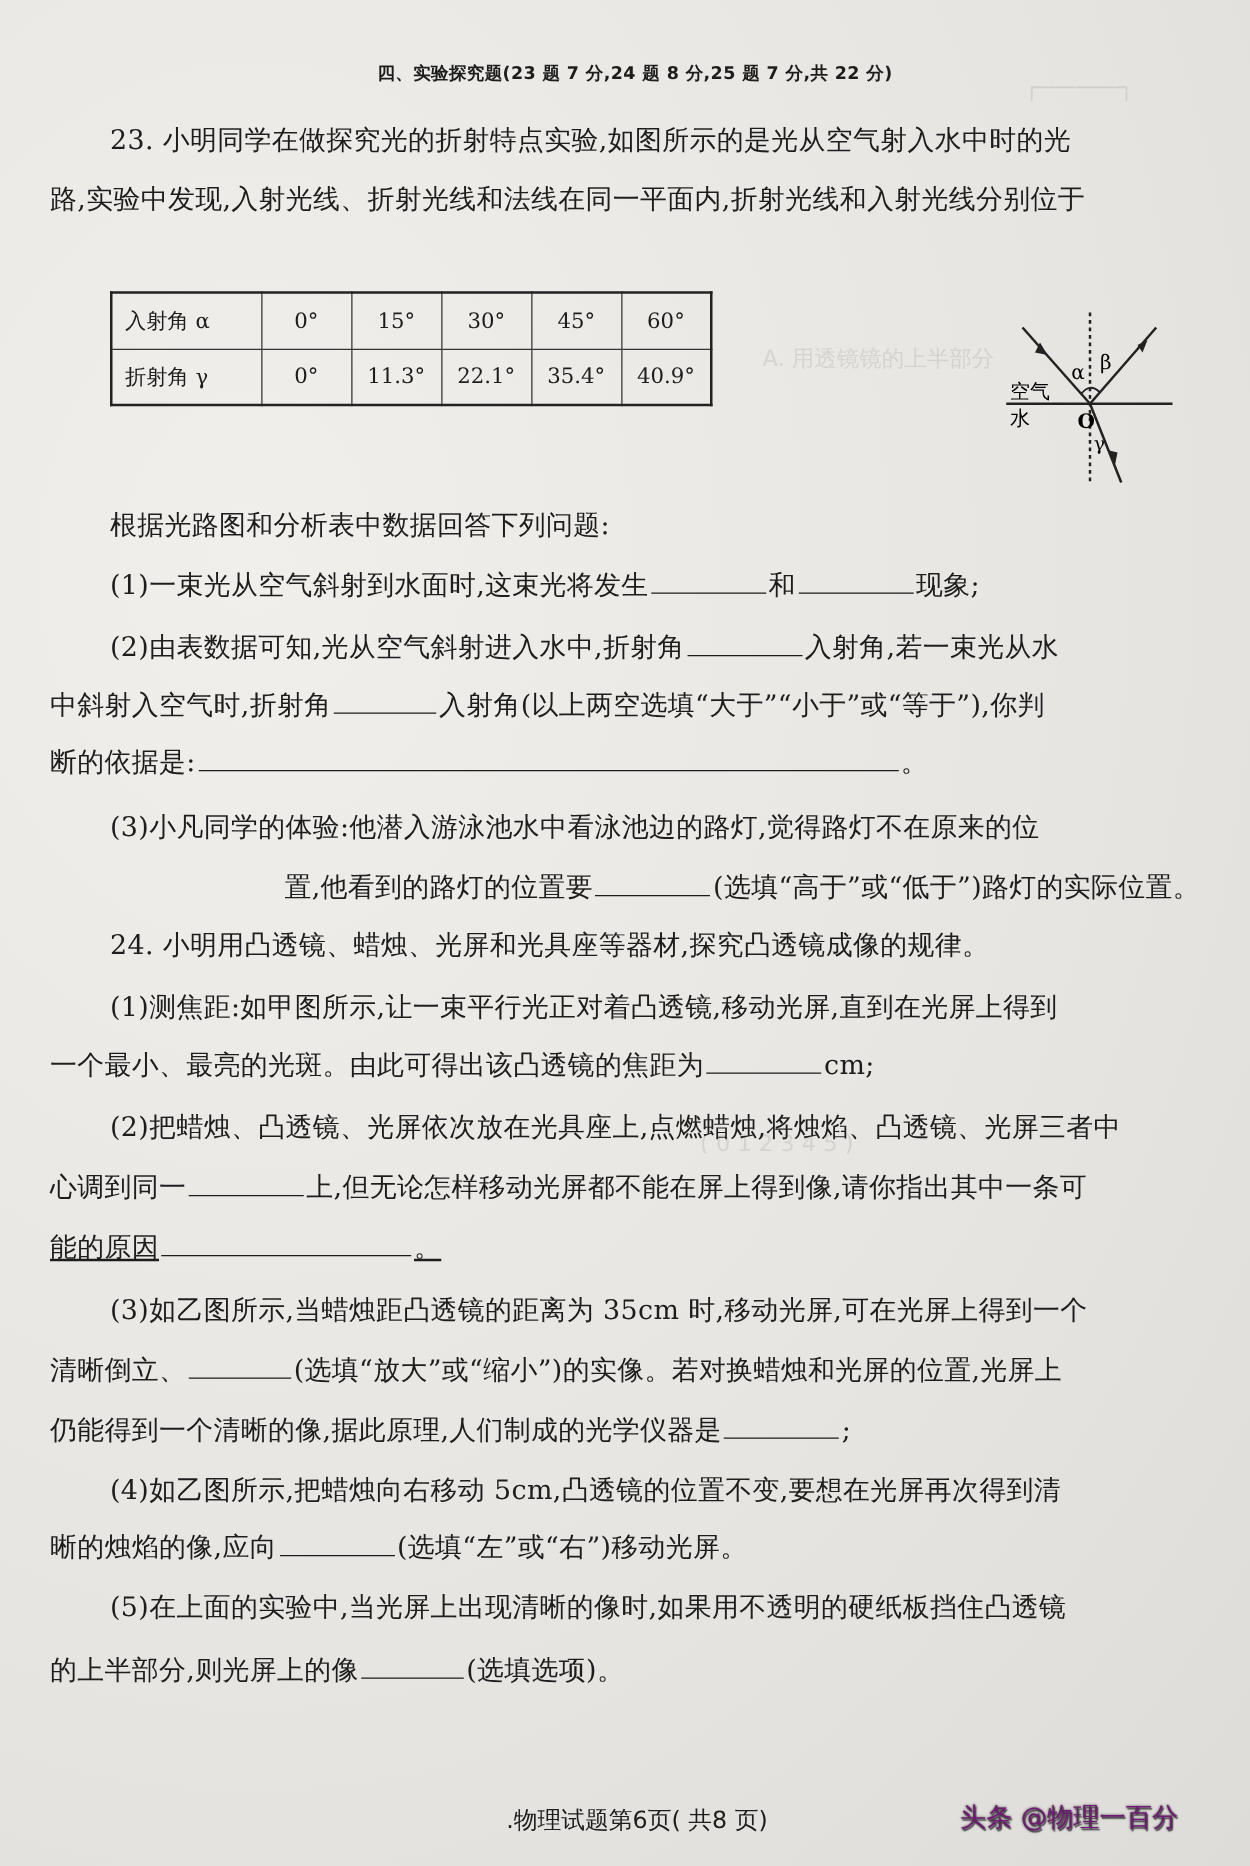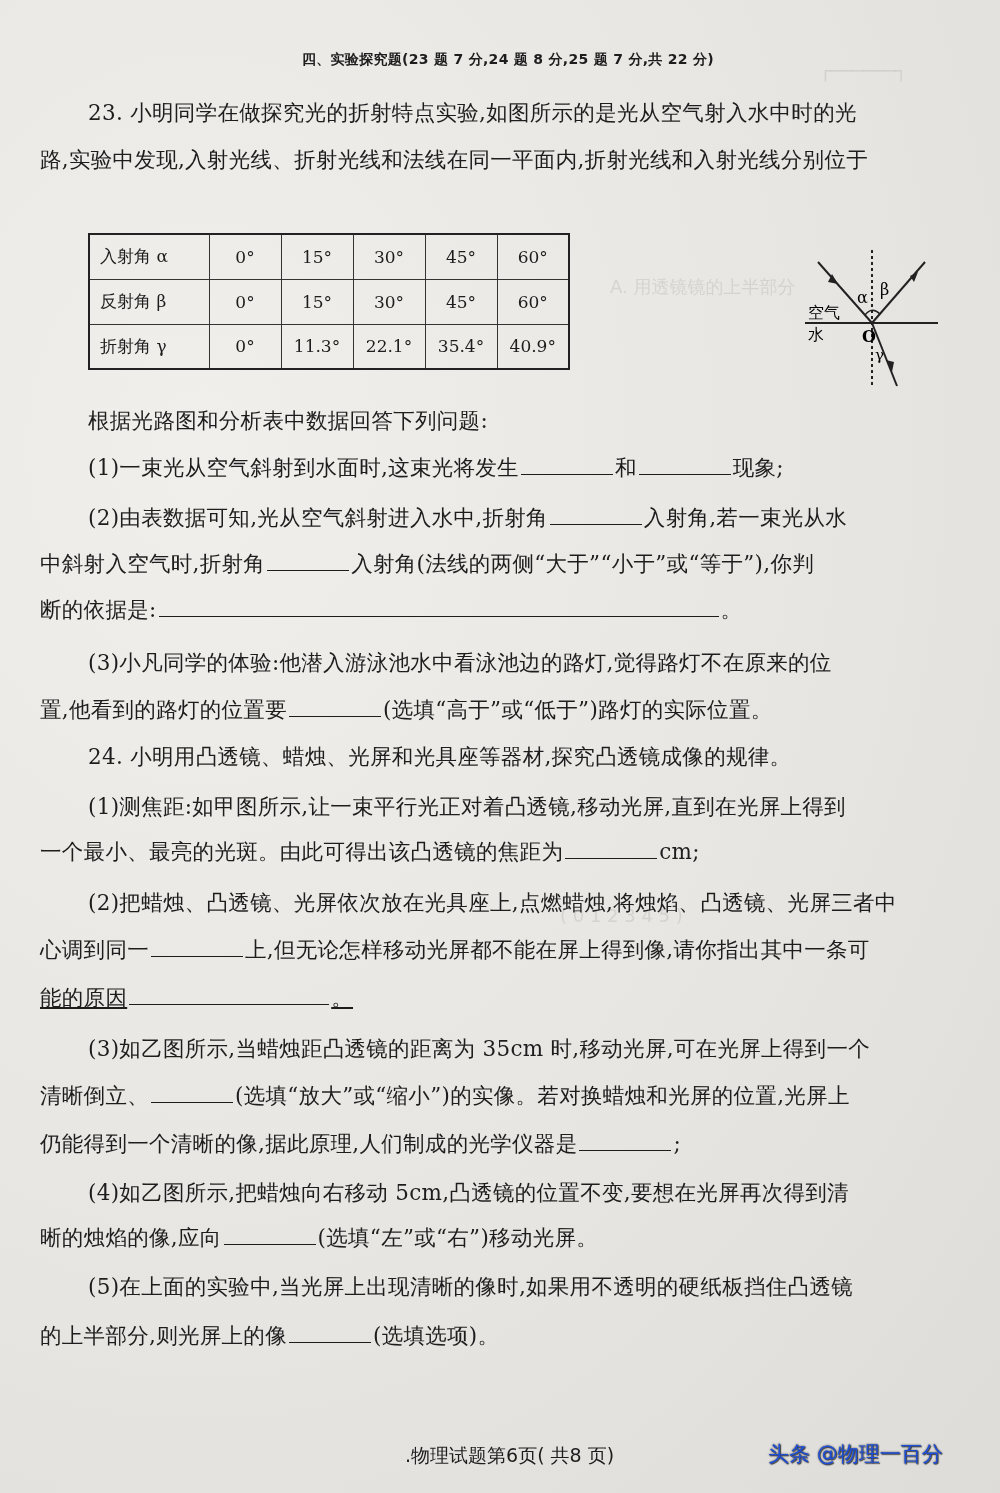--- a/index.html
+++ b/index.html
@@ -37,21 +37,21 @@
     table.data td.head { width: 120px; text-align: left; padding-left: 10px; }
     table.data td.val { width: 72px; }
     .diagram { position: absolute; left: 780px; top: 240px; width: 160px; height: 150px; }
     .footer {
       position: absolute; left: 365px; top: 1443px; font-size: 19px;
       font-family: "DejaVu Sans", sans-serif;
       margin-left: 40px;
     }
     .watermark {
       position: absolute; left: 768px; top: 1440px; font-size: 21px;
-      font-family: "DejaVu Sans", sans-serif; color: #1d4ed8;
+      font-family: "DejaVu Sans", sans-serif; color: #701a75;
       text-shadow: 0 0 2px #333, 1px 1px 1px #444;
     }
     .ghost { position: absolute; color: rgba(120,120,120,0.18); font-size: 18px; font-family: "DejaVu Sans", sans-serif; }
   </style>
 </head>
 <body>
 
 <div class="page">
 
   <div class="ghost" style="left:820px;top:60px;">┌──────┐</div>
@@ -60,28 +60,20 @@
 
   <div class="line section-title" style="top:44px;">四、实验探究题(23 题 7 分,24 题 8 分,25 题 7 分,共 22 分)</div>
 
   <div class="line indent" style="top:98px;">23. 小明同学在做探究光的折射特点实验,如图所示的是光从空气射入水中时的光</div>
   <div class="line" style="top:145px;">路,实验中发现,入射光线、折射光线和法线在同一平面内,折射光线和入射光线分别位于</div>
 
   <table class="data">
     <tbody>
         <tr>
       <td class="head">入射角 α</td>
-      <td class="val">0°</td>
-      <td class="val">15°</td>
-      <td class="val">30°</td>
-      <td class="val">45°</td>
-      <td class="val">60°</td>
-    </tr>
-    <tr>
-      <td class="head">反射角 β</td>
       <td class="val">0°</td>
       <td class="val">15°</td>
       <td class="val">30°</td>
       <td class="val">45°</td>
       <td class="val">60°</td>
     </tr>
     <tr>
       <td class="head">折射角 γ</td>
       <td class="val">0°</td>
       <td class="val">11.3°</td>
@@ -115,28 +107,28 @@
   <div class="line indent" style="top:406px;">根据光路图和分析表中数据回答下列问题:</div>
 
   <div class="line indent" style="top:452px;">
     <span>(1)一束光从空气斜射到水面时,这束光将发生</span><span class="blank w90"></span><span>和</span><span class="blank w90"></span><span>现象;</span>
   </div>
 
   <div class="line indent" style="top:502px;">
     <span>(2)由表数据可知,光从空气斜射进入水中,折射角</span><span class="blank w90"></span><span>入射角,若一束光从水</span>
   </div>
   <div class="line" style="top:548px;">
-    <span>中斜射入空气时,折射角</span><span class="blank w80"></span><span>入射角(法线的两侧“大于”“小于”或“等于”),你判</span>
+    <span>中斜射入空气时,折射角</span><span class="blank w80"></span><span>入射角(以上两空选填“大于”“小于”或“等于”),你判</span>
   </div>
   <div class="line" style="top:594px;">
     <span>断的依据是:</span><span class="blank w560"></span><span>。</span>
   </div>
 
   <div class="line indent" style="top:648px;">(3)小凡同学的体验:他潜入游泳池水中看泳池边的路灯,觉得路灯不在原来的位</div>
-  <div class="line" style="top:694px;">
+  <div class="line" style="top:694px;text-align:right;">
     <span>置,他看到的路灯的位置要</span><span class="blank w90"></span><span>(选填“高于”或“低于”)路灯的实际位置。</span>
   </div>
 
   <div class="line indent" style="top:742px;">24. 小明用凸透镜、蜡烛、光屏和光具座等器材,探究凸透镜成像的规律。</div>
 
   <div class="line indent" style="top:792px;">(1)测焦距:如甲图所示,让一束平行光正对着凸透镜,移动光屏,直到在光屏上得到</div>
   <div class="line" style="top:836px;">
     <span>一个最小、最亮的光斑。由此可得出该凸透镜的焦距为</span><span class="blank w90"></span><span>cm;</span>
   </div>
 

